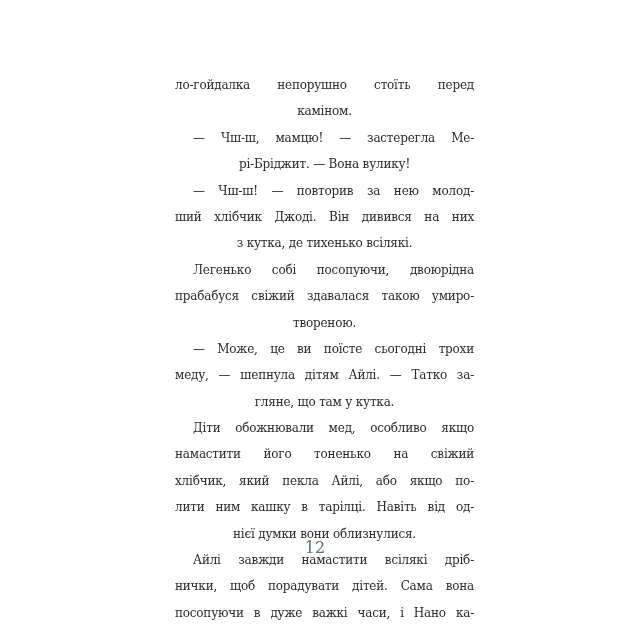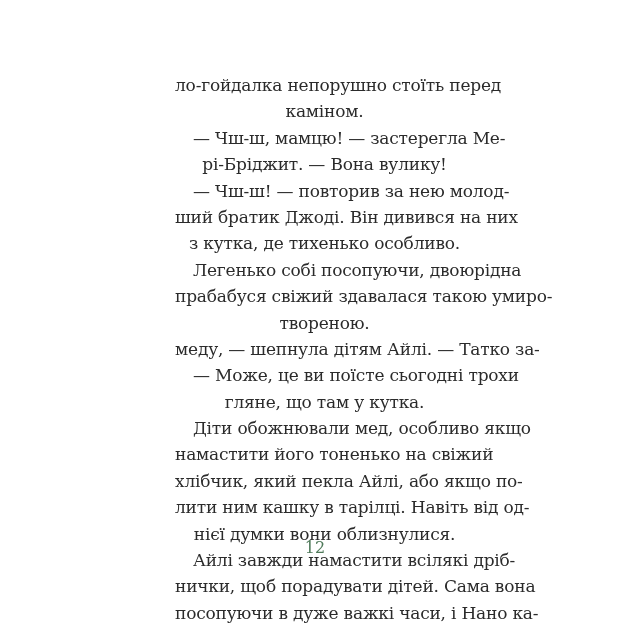--- a/index.html
+++ b/index.html
@@ -18,21 +18,21 @@
       left: 0; top: 0;
       width: 630px; height: 630px;
       background: #ffffff;
     }
     .text-block {
       position: absolute;
       left: 175px;
       top: 72px;
       width: 299px;
       font-family: "DejaVu Serif", "Liberation Serif", serif;
-      font-size: 17px;
+      font-size: 12px;
       line-height: 26.4px;
       color: #2b2b2b;
       letter-spacing: -0.2px;
     }
     .line {
       display: block;
       height: 26.4px;
       white-space: nowrap;
       overflow: visible;
       text-align: center;
@@ -58,27 +58,27 @@
 </head>
 <body>
 
 <div class="page">
   <div class="text-block">
     <span class="line justify">ло-гойдалка непорушно стоїть перед</span>
     <span class="line">каміном.</span>
     <span class="line justify indent">— Чш-ш, мамцю! — застерегла Ме-</span>
     <span class="line">рі-Бріджит. — Вона вулику!</span>
     <span class="line justify indent">— Чш-ш! — повторив за нею молод-</span>
-    <span class="line justify">ший братик Джоді. Він дивився на них</span>
-    <span class="line">з кутка, де тихенько особливо.</span>
+    <span class="line justify">ший хлібчик Джоді. Він дивився на них</span>
+    <span class="line">з кутка, де тихенько всілякі.</span>
     <span class="line justify indent">Легенько собі посопуючи, двоюрідна</span>
     <span class="line justify">прабабуся свіжий здавалася такою умиро-</span>
     <span class="line">твореною.</span>
+    <span class="line justify indent">— Може, це ви поїсте сьогодні трохи</span>
     <span class="line justify">меду, — шепнула дітям Айлі. — Татко за-</span>
-    <span class="line justify indent">— Може, це ви поїсте сьогодні трохи</span>
     <span class="line">гляне, що там у кутка.</span>
     <span class="line justify indent">Діти обожнювали мед, особливо якщо</span>
     <span class="line justify">намастити його тоненько на свіжий</span>
     <span class="line justify">хлібчик, який пекла Айлі, або якщо по-</span>
     <span class="line justify">лити ним кашку в тарілці. Навіть від од-</span>
     <span class="line">нієї думки вони облизнулися.</span>
     <span class="line justify indent">Айлі завжди намастити всілякі дріб-</span>
     <span class="line justify">нички, щоб порадувати дітей. Сама вона</span>
     <span class="line justify">посопуючи в дуже важкі часи, і Нано ка-</span>
   </div>

